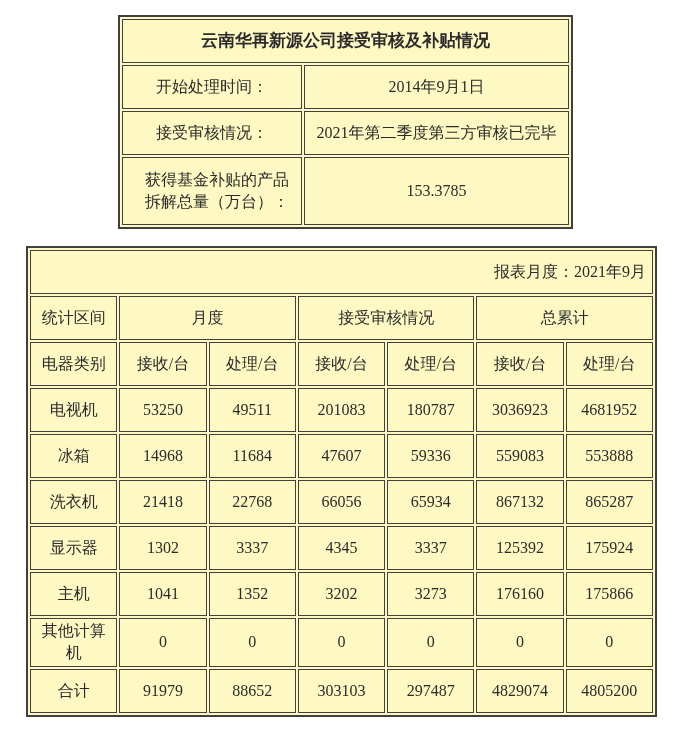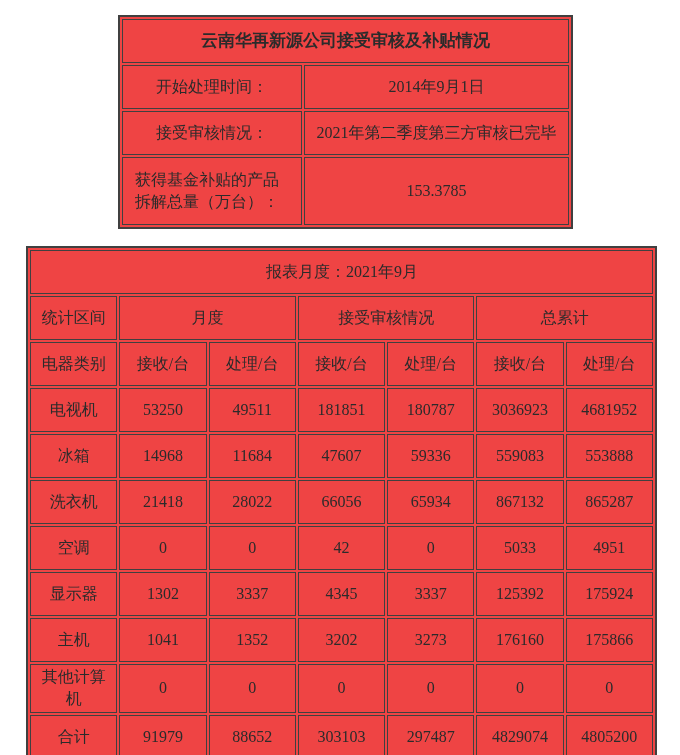--- a/index.html
+++ b/index.html
@@ -10,21 +10,21 @@
     width: 680px;
     height: 755px;
     background: #ffffff;
     font-family: "Liberation Serif", "DejaVu Serif", serif;
     color: #2b2b2b;
     overflow: hidden;
   }
   table {
     border-collapse: separate;
     border-spacing: 2px;
-    background: #ef4444;
+    background: #fef9c3;
   }
   td {
     border: 1px solid #404040;
     font-size: 16px;
     text-align: center;
     vertical-align: middle;
     padding: 1px 6px;
     line-height: 1.4;
   }
 
@@ -40,33 +40,33 @@
   .summary-title-cell {
     font-weight: bold;
     font-size: 17px;
     height: 40px;
   }
   .summary-label-cell {
     padding: 1px 12px;
   }
   .summary-row-tall td { height: 64px; }
   .summary-row-tall .summary-label-cell {
-    text-align: left;
+    text-align: right;
   }
 
   
   .report-table {
     margin: 17px 0 0 26px;
     width: 631px;
     border: 2px solid #404040;
     table-layout: fixed;
   }
   .report-table td { height: 40px; }
   .report-period-cell {
-    text-align: center;
+    text-align: right;
     padding-left: 7px;
     height: 42px;
     margin-top: 16px;
   }
   .report-table col { width: 86px; }
 </style>
 </head>
 <body>
 
 <table class="summary-table">
@@ -120,51 +120,42 @@
       <td>接收/台</td>
       <td>处理/台</td>
       <td>接收/台</td>
       <td>处理/台</td>
     </tr>
 
     <tr>
       <td>电视机</td>
       <td>53250</td>
       <td>49511</td>
-      <td>181851</td>
+      <td>201083</td>
       <td>180787</td>
       <td>3036923</td>
       <td>4681952</td>
     </tr>
     <tr>
       <td>冰箱</td>
       <td>14968</td>
       <td>11684</td>
       <td>47607</td>
       <td>59336</td>
       <td>559083</td>
       <td>553888</td>
     </tr>
     <tr>
       <td>洗衣机</td>
       <td>21418</td>
-      <td>28022</td>
+      <td>22768</td>
       <td>66056</td>
       <td>65934</td>
       <td>867132</td>
       <td>865287</td>
-    </tr>
-    <tr>
-      <td>空调</td>
-      <td>0</td>
-      <td>0</td>
-      <td>42</td>
-      <td>0</td>
-      <td>5033</td>
-      <td>4951</td>
     </tr>
     <tr>
       <td>显示器</td>
       <td>1302</td>
       <td>3337</td>
       <td>4345</td>
       <td>3337</td>
       <td>125392</td>
       <td>175924</td>
     </tr>

